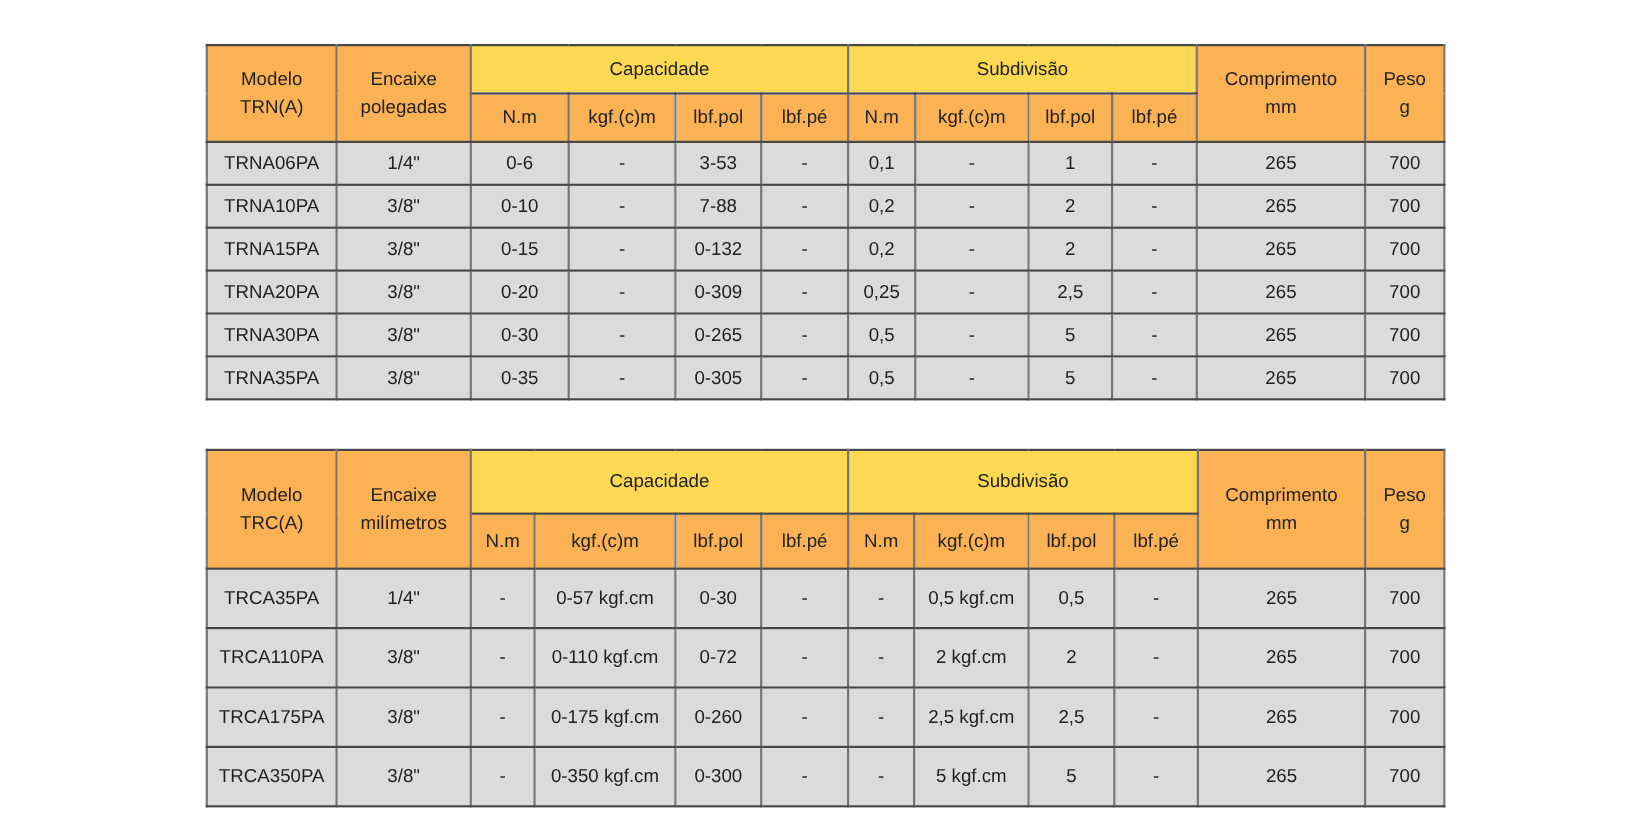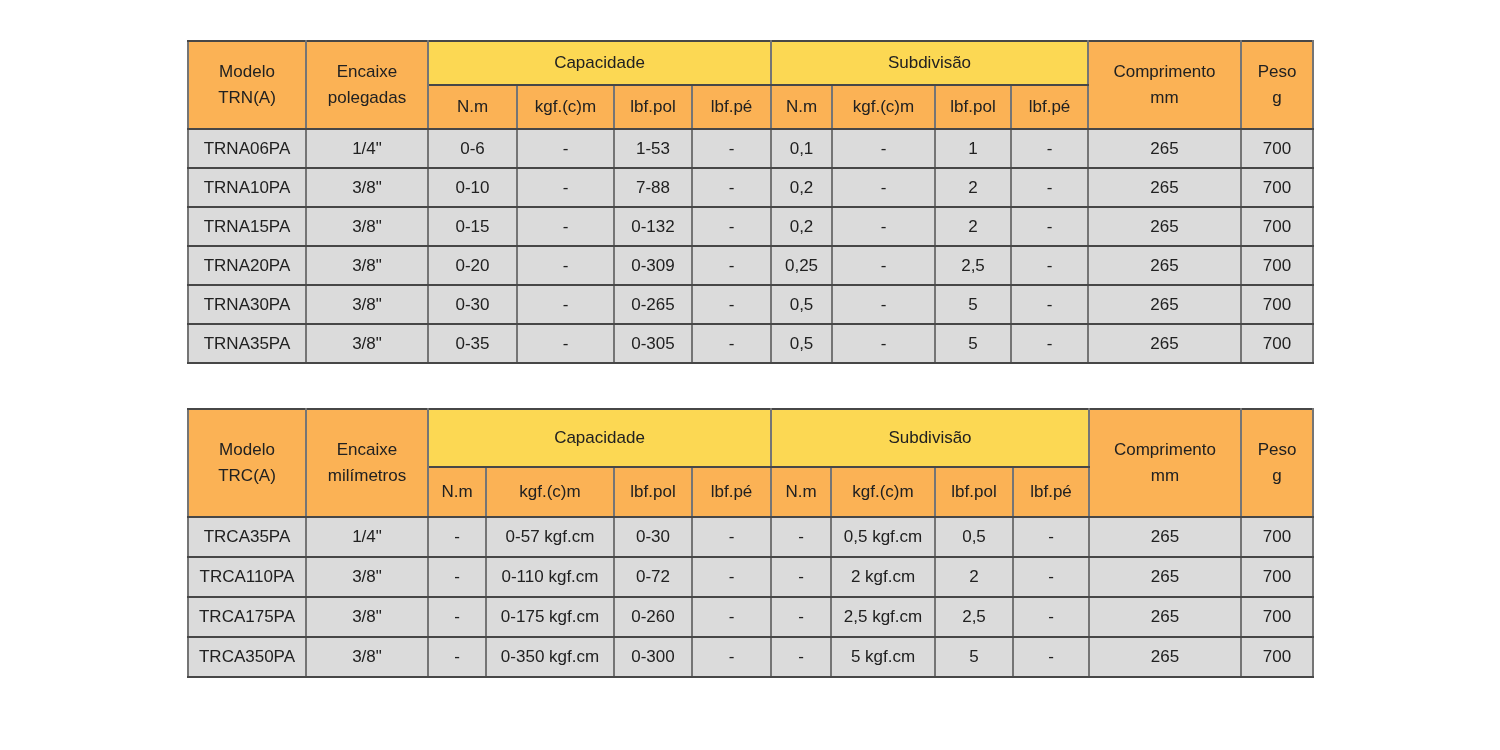--- a/index.html
+++ b/index.html
@@ -39,21 +39,21 @@
   }
   .orange { background: var(--orange, #FBB255); }
   .yellow { background: var(--yellow, #FCD853); margin-left: 32px; }
   table.spec td { background: var(--row-gray, #DBDBDB); }
   .line { display: block; line-height: 26px; }
   #table-0 .hrow-top th { height: 42px; }
   #table-0 .hrow-units th { height: 42px; }
   #table-0 tbody tr { height: 39px; }
   #table-1 .hrow-top th { height: 56px; }
   #table-1 .hrow-units th { height: 48px; }
-  #table-1 tbody tr { height: 40px; }
+  #table-1 tbody tr { height: 54px; }
 </style>
 </head>
 <body>
 
 <div class="canvas">
 
   <table class="spec" id="table-0">
     <colgroup>
       <col style="width:118px">
         <col style="width:122px">
@@ -99,21 +99,21 @@
         <th class="orange">lbf.pol</th>
         <th class="orange">lbf.pé</th>
       </tr>
     </thead>
     <tbody>
         <tr>
           <td>TRNA06PA</td>
           <td>1/4"</td>
           <td>0-6</td>
           <td>-</td>
-          <td>1-53</td>
+          <td>3-53</td>
           <td>-</td>
           <td>0,1</td>
           <td>-</td>
           <td>1</td>
           <td>-</td>
           <td>265</td>
           <td>700</td>
         </tr>
         <tr>
           <td>TRNA10PA</td>

